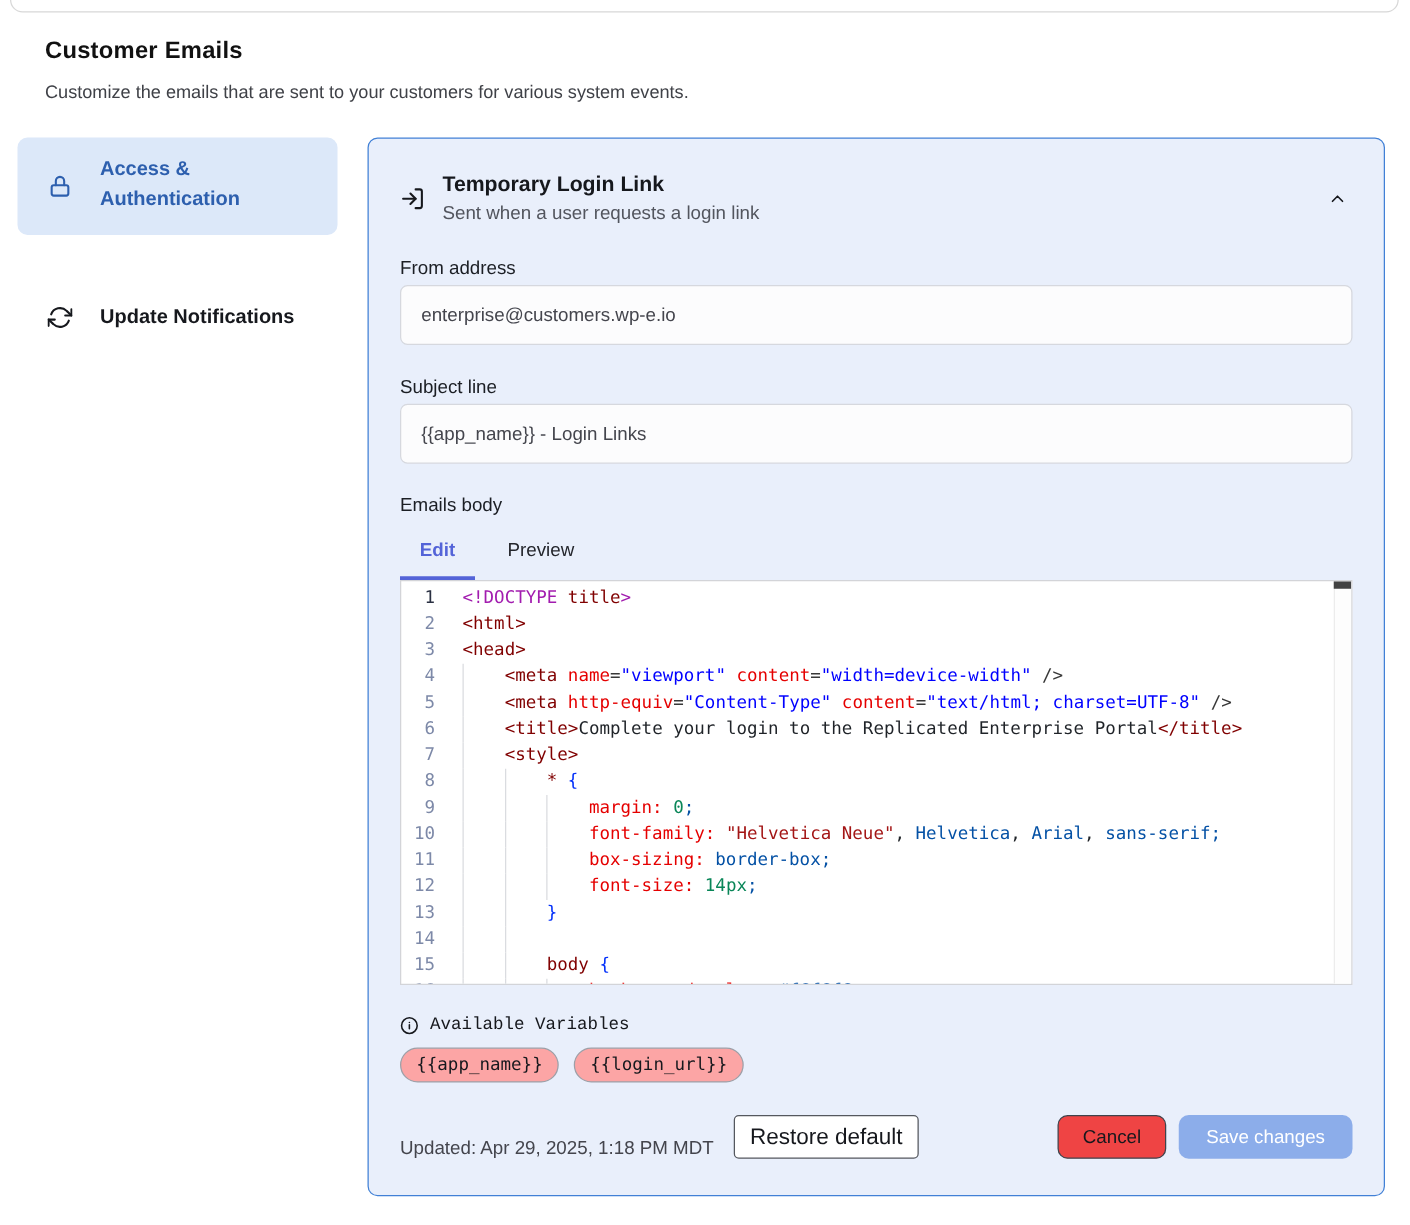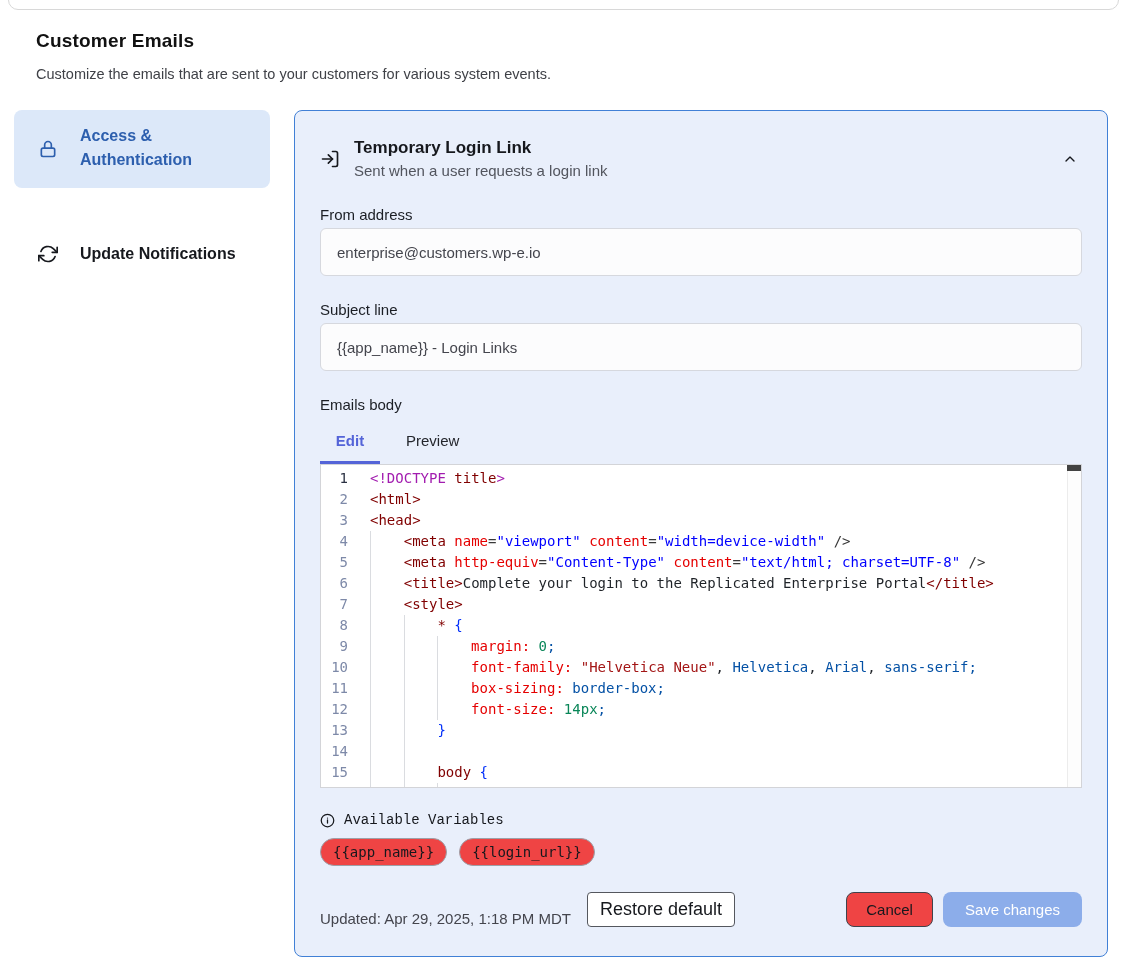--- a/index.html
+++ b/index.html
@@ -95,21 +95,21 @@
   .tk-brace{color:#0431fa;}
   .tk-punc{color:#383838;}
   .tk-plain{color:#1f2328;}
   .vscroll{position:absolute;top:0;right:0;bottom:0;width:14px;border-left:1px solid #ececec;background:#fdfdfd;}
   .vthumb{position:absolute;top:0;right:0;width:14px;height:6px;background:#424242;}
 
   
   .vars-head{margin-top:24px;display:flex;align-items:center;gap:9px;font-size:14px;color:var(--text-dark);font-family:Liberation Mono, monospace;}
   .chips{margin-top:10px;display:flex;gap:12px;}
   .chip{
-    background:#ef4444;border:1px solid #9da0a8;border-radius:14px;
+    background:#fca5a5;border:1px solid #9da0a8;border-radius:14px;
     padding:5px 12px;font-family:"DejaVu Sans Mono","Liberation Mono",monospace;
     font-size:14px;color:var(--text-dark);cursor:pointer;
   }
 
   
   .panel-footer{margin-top:26px;display:flex;align-items:flex-end;}
   .updated{font-size:15px;color:var(--input-text);}
   .btn-restore{
     margin-left:16px;background:#fff;border:1px solid #54575e;border-radius:4px;
     padding:6px 12px;font-size:18px;color:var(--text-dark);cursor:pointer;font-family:inherit;

